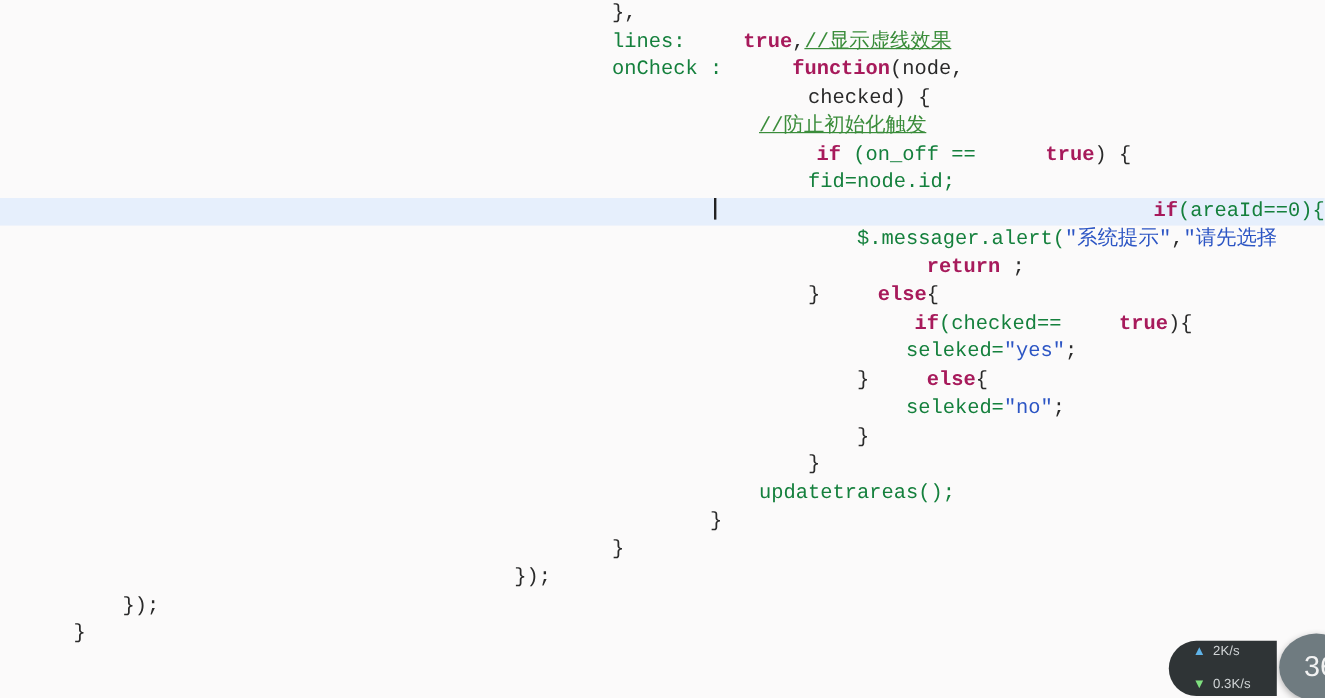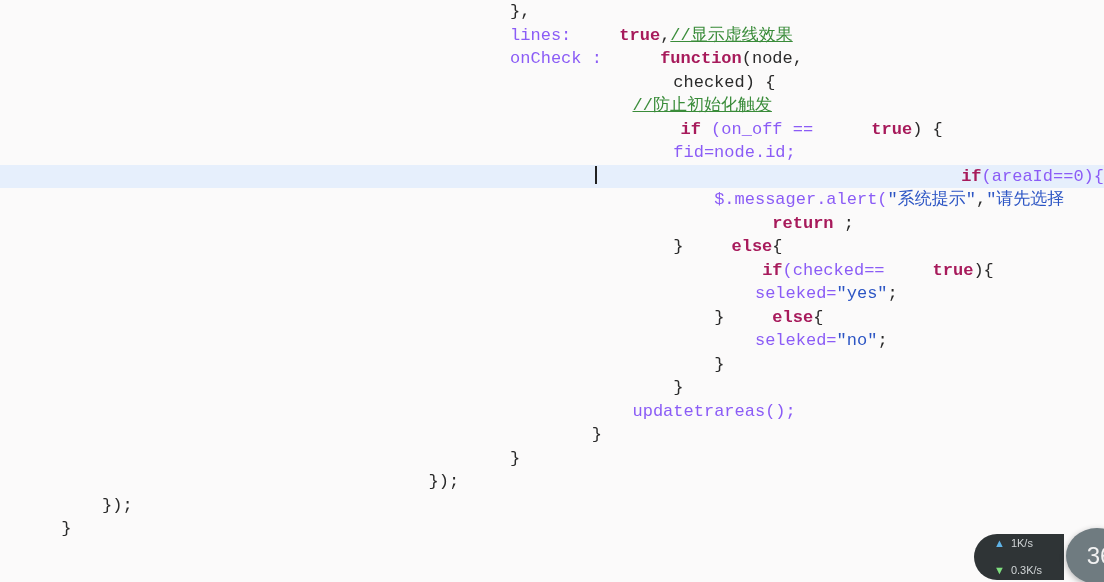--- a/index.html
+++ b/index.html
@@ -31,21 +31,21 @@
   }
   .cursor {
     display: inline-block;
     width: 0;
     height: 18px;
     border-left: 2px solid #222;
     vertical-align: -3px;
     margin-left: 0px;
   }
   .kw { color: #a71a5b; font-weight: bold; margin-left: 48px; }       
-  .prop { color: #8b5cf6; }                         
+  .prop { color: #15803d; }                         
   .punct { color: #2a2a2a; }
   .str { color: #2c55c4; }                       
   .cmt { color: #3a8c3a; text-decoration: underline; }
 
   
   .netwidget {
     position: absolute;
     right: 0;
     bottom: 0;
     width: 130px;
@@ -95,21 +95,21 @@
 </style>
 </head>
 <body>
 
 <pre class="code" id="code"><span class="line">                                                  <span class="punct">},</span></span><span class="line">                                                  <span class="prop">lines:</span><span class="kw">true</span><span class="punct">,</span><span class="cmt">//显示虚线效果</span></span><span class="line">                                                  <span class="prop">onCheck : </span><span class="kw">function</span><span class="punct">(node,</span></span><span class="line">                                                                  <span class="punct">checked) {</span></span><span class="line">                                                              <span class="cmt">//防止初始化触发</span></span><span class="line">                                                              <span class="kw">if</span><span class="prop"> (on_off == </span><span class="kw">true</span><span class="punct">) {</span></span><span class="line">                                                                  <span class="prop">fid=node.id;</span></span><span class="line hl">                                   <span class="cursor"></span>                               <span class="kw">if</span><span class="prop">(areaId==0){</span></span><span class="line">                                                                      <span class="prop">$.messager.alert(</span><span class="str">"系统提示"</span><span class="punct">,</span><span class="str">"请先选择</span></span><span class="line">                                                                      <span class="prop"> </span><span class="kw">return</span><span class="punct"> ;</span></span><span class="line">                                                                  <span class="punct">}</span><span class="kw">else</span><span class="punct">{</span></span><span class="line">                                                                      <span class="kw">if</span><span class="prop">(checked==</span><span class="kw">true</span><span class="punct">){</span></span><span class="line">                                                                          <span class="prop">seleked=</span><span class="str">"yes"</span><span class="punct">;</span></span><span class="line">                                                                      <span class="punct">}</span><span class="kw">else</span><span class="punct">{</span></span><span class="line">                                                                          <span class="prop">seleked=</span><span class="str">"no"</span><span class="punct">;</span></span><span class="line">                                                                      <span class="punct">}</span></span><span class="line">                                                                  <span class="punct">}</span></span><span class="line">                                                              <span class="prop">updatetrareas();</span></span><span class="line">                                                          <span class="punct">}</span></span><span class="line">                                                  <span class="punct">}</span></span><span class="line">                                          <span class="punct">});</span></span><span class="line">          <span class="punct">});</span></span><span class="line"></span><span class="line">      <span class="punct">}</span></span></pre>
 
 <div class="netwidget">
   <div class="pill">
     <div class="row">
       <span class="arr-up">▲</span>
-      <span>1K/s</span>
+      <span>2K/s</span>
     </div>
     <div class="row">
       <span class="arr-dn">▼</span>
       <span>0.3K/s</span>
     </div>
   </div>
   <div class="circle">
     <span>36</span>
   </div>
 </div>

